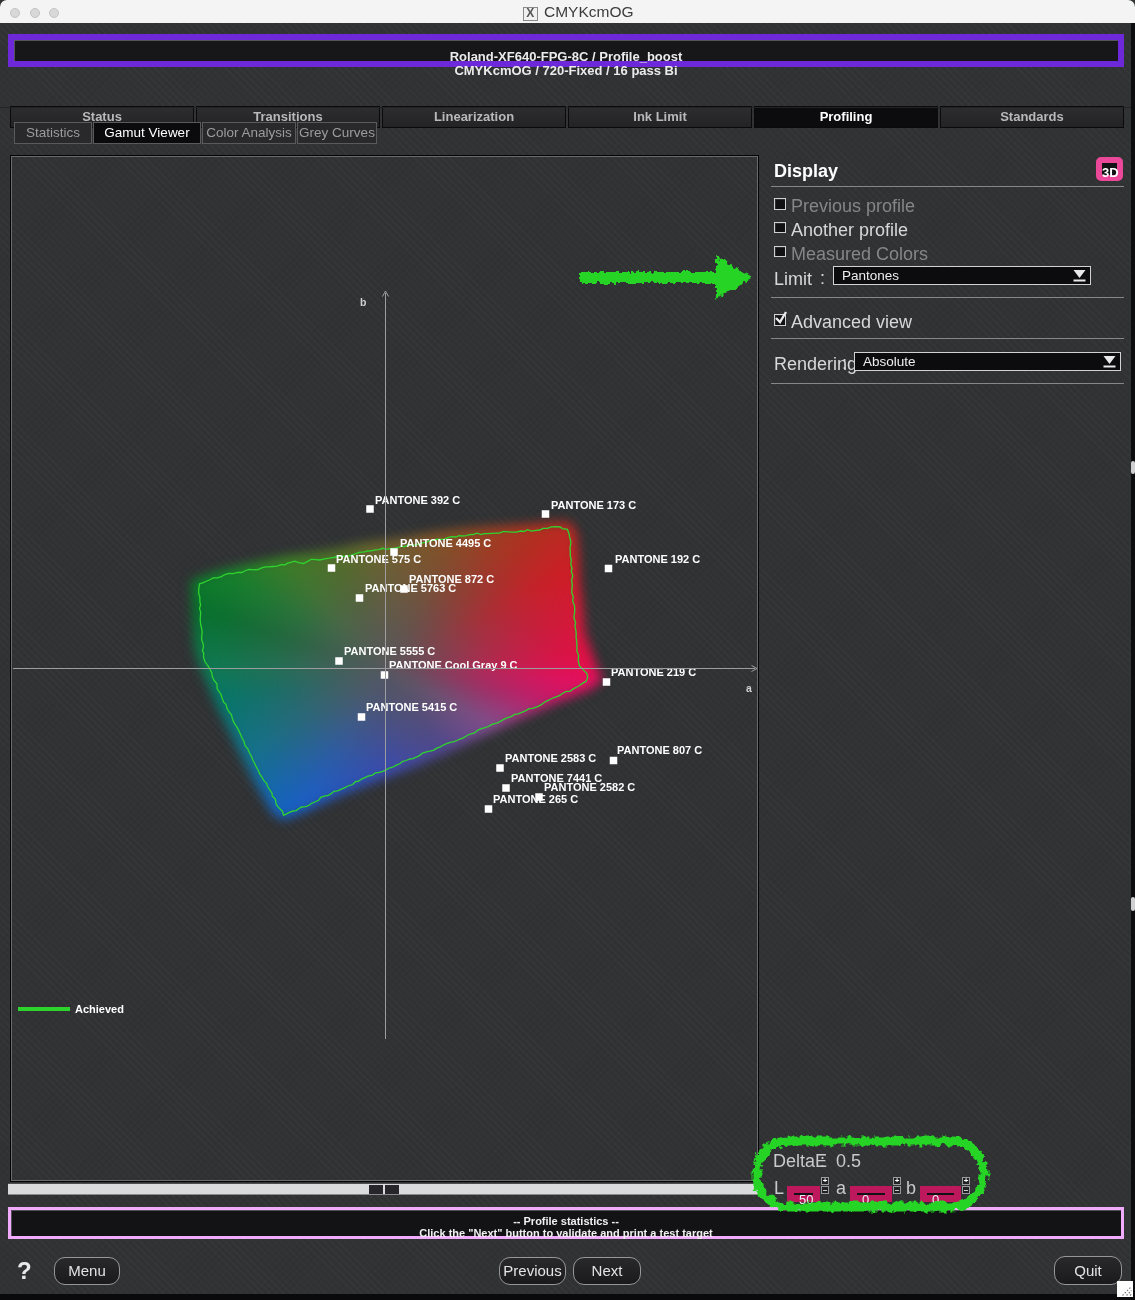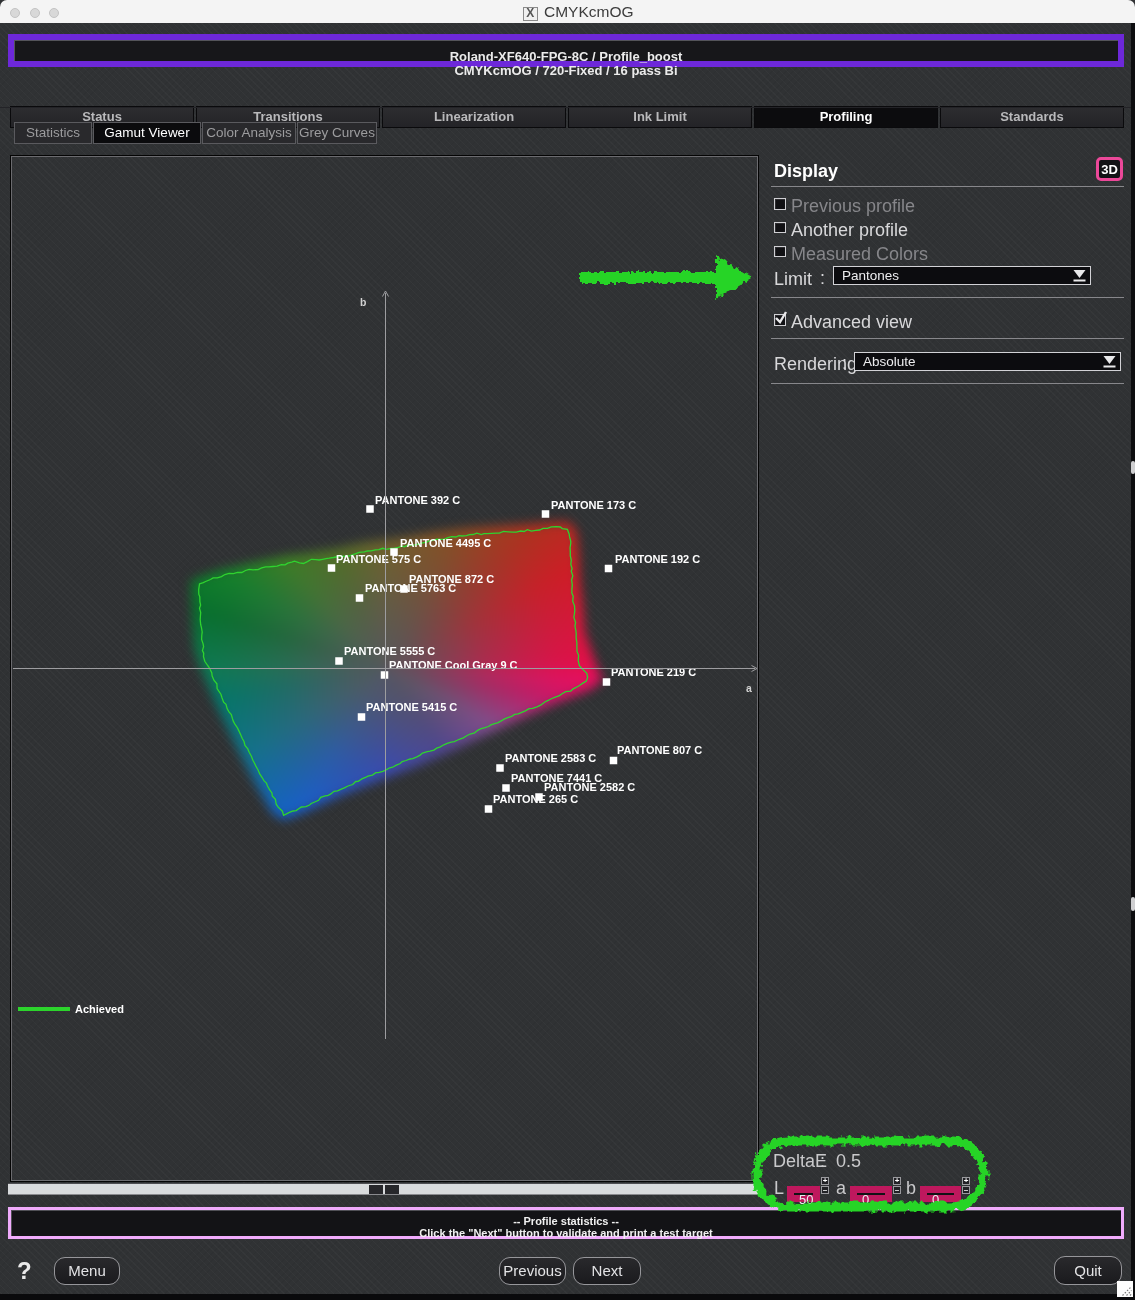--- a/index.html
+++ b/index.html
@@ -80,21 +80,21 @@
   
   .rlabel { position:absolute; color:#d8d8da; font-size:18px; }
   .dim { color:#86868a !important; }
   .sep { position:absolute; left:771px; width:353px; height:1px; background:#87878b; }
   .cbox { position:absolute; left:774px; width:11.5px; height:11.5px; background:#111114;
     border:1px solid #cfcfd3; box-shadow: inset 1px 1px 0 rgba(255,255,255,0.12); }
   .combo { position:absolute; height:19px; background:#0c0c0f; border:1px solid #d2d2d6;
     color:#ededef; font-size:13.5px; line-height:17px; padding-left:8px; }
   .carr { position:absolute; right:4px; top:3px; width:13px; height:12px; }
   #btn3d { left:1096px; top:157px; width:27px; height:24px; background:#131316;
-    border:3px solid #ec4899; border-radius:5px; color:#fff; font-weight:bold; font-size:13px;
+    border:6px solid #ec4899; border-radius:5px; color:#fff; font-weight:bold; font-size:13px;
     text-align:center; line-height:20px; }
 
   
   .spininp { position:absolute; height:16px; background:#121215; border:7px solid #be185d;
     color:#ededef; font-size:13px; line-height:14px; padding-left:5px;margin-top:8px; }
   .spinner { position:absolute; width:8px; height:17px; }
   .spinner div { position:absolute; left:0; width:8px; height:8px; background:#222226;
     border:1px solid #9a9a9e; color:#fff; font-size:8px; font-weight:bold;
     text-align:center; line-height:6px; }
 </style>

